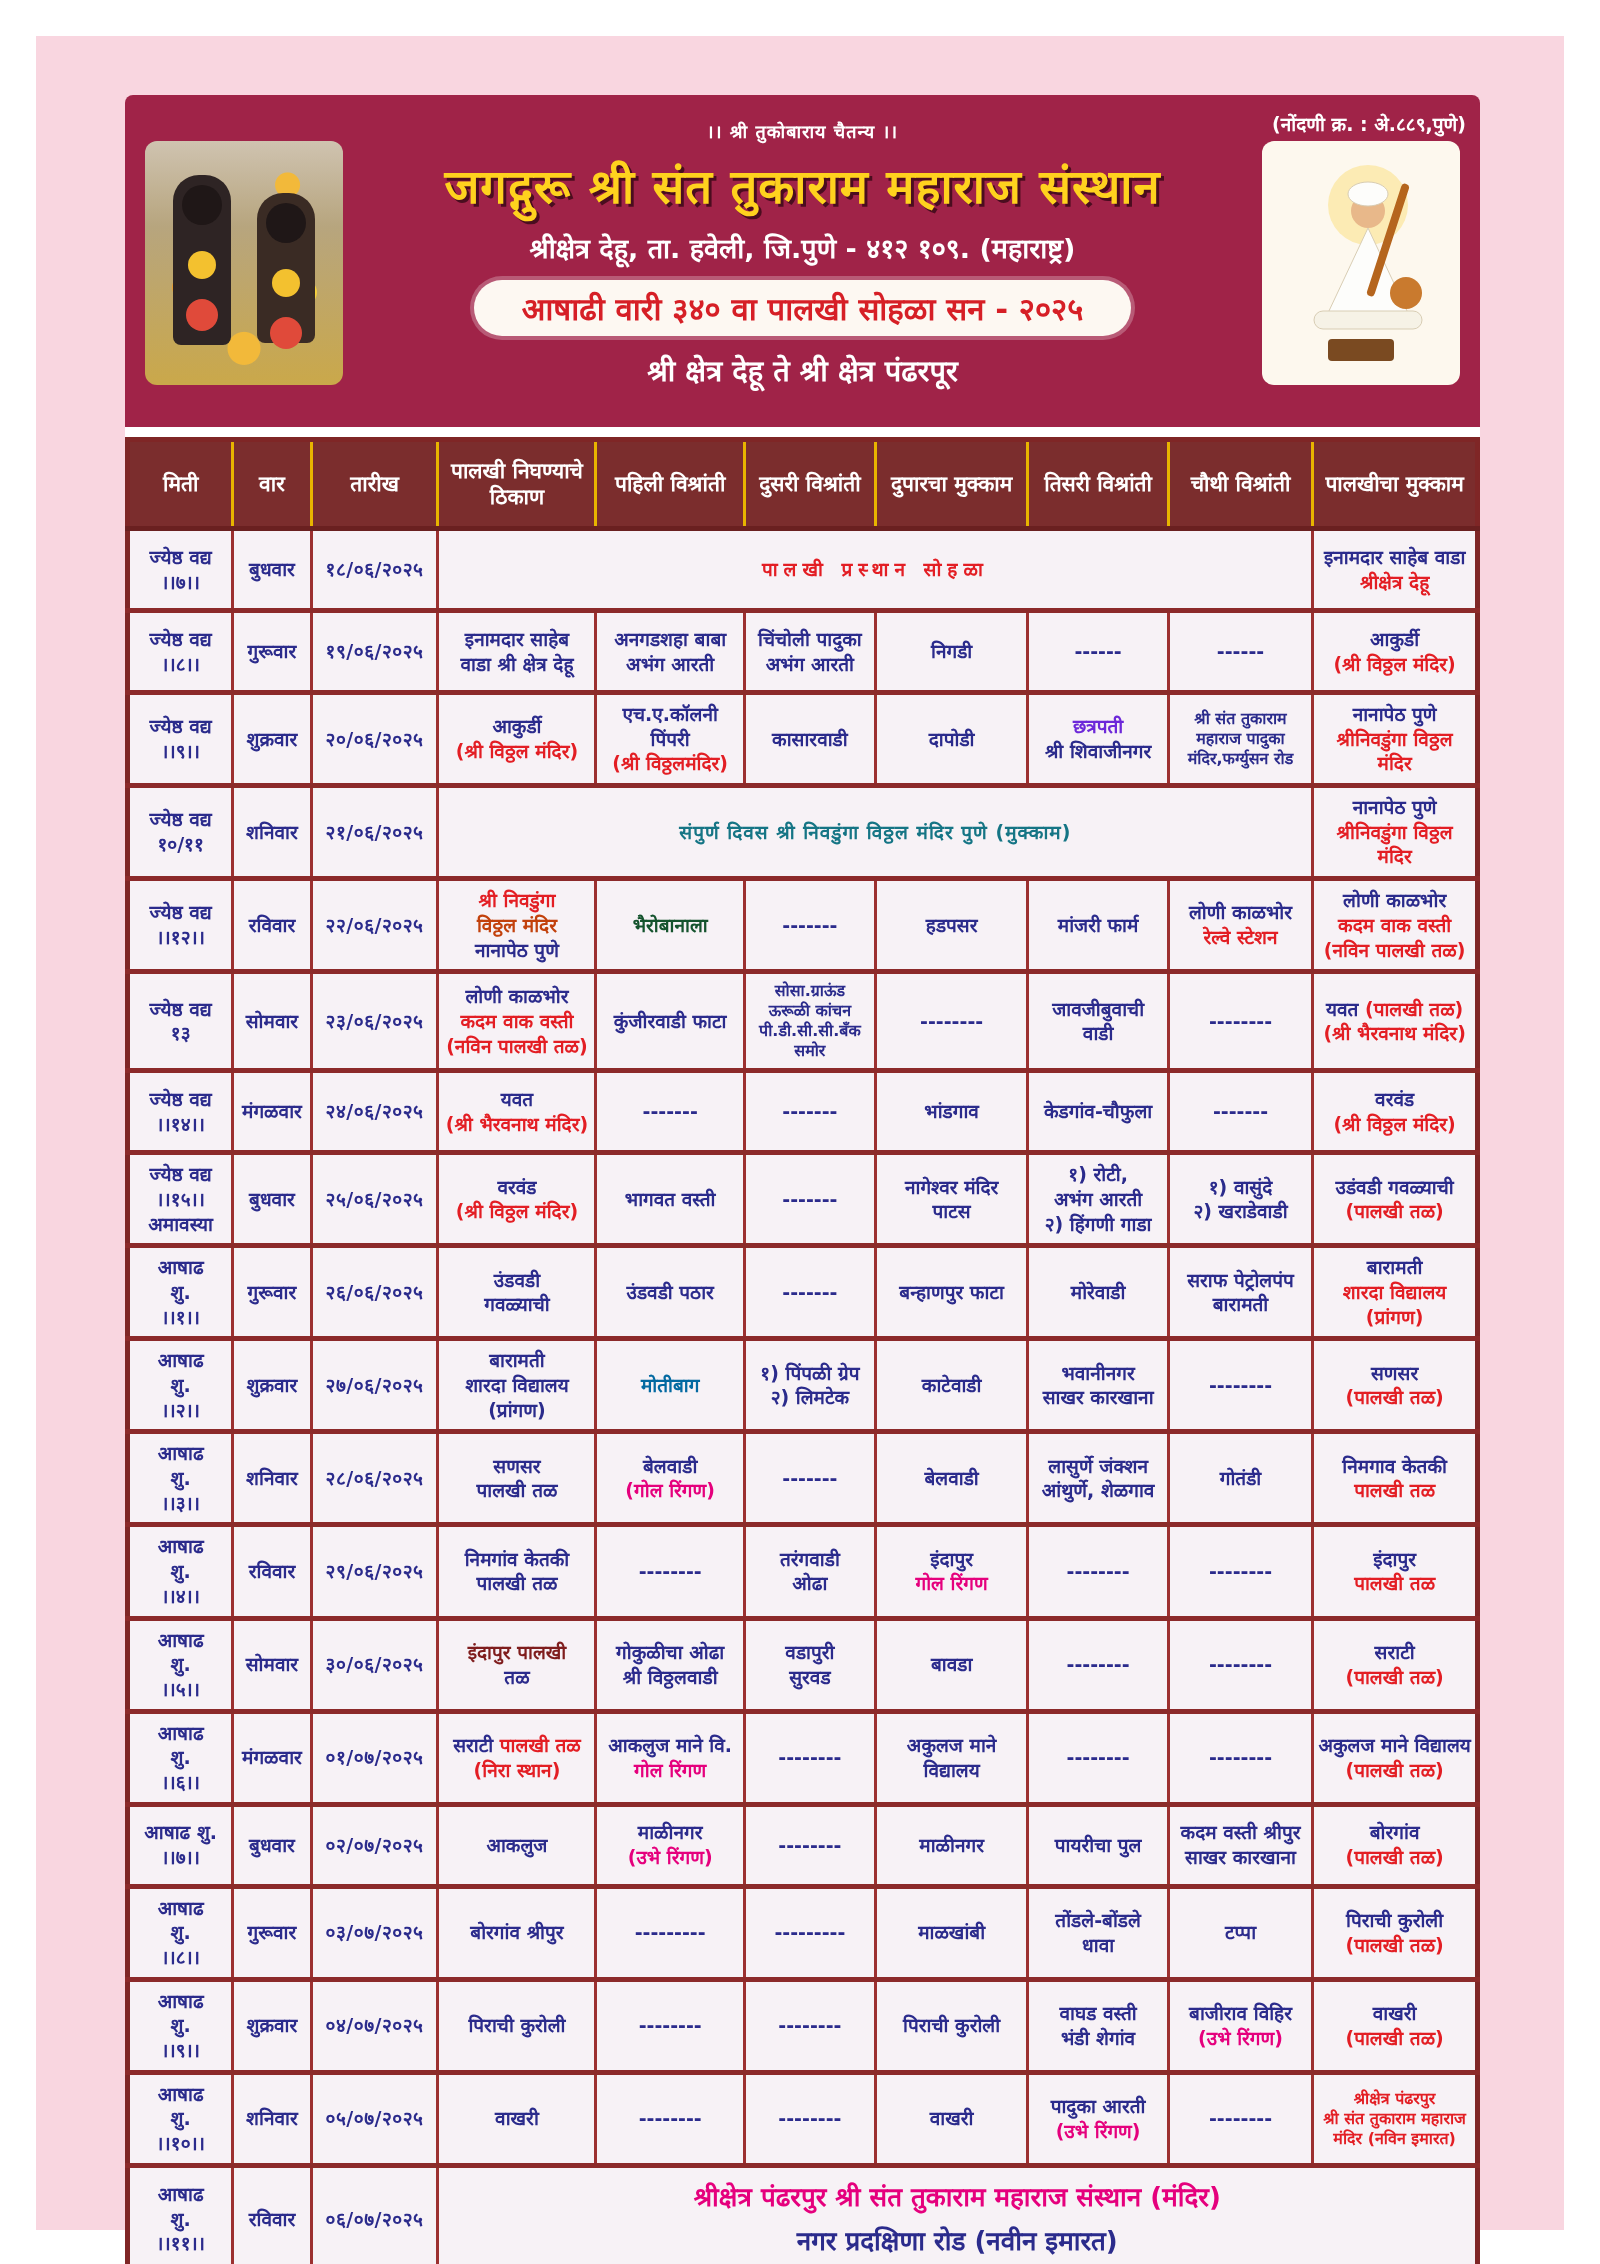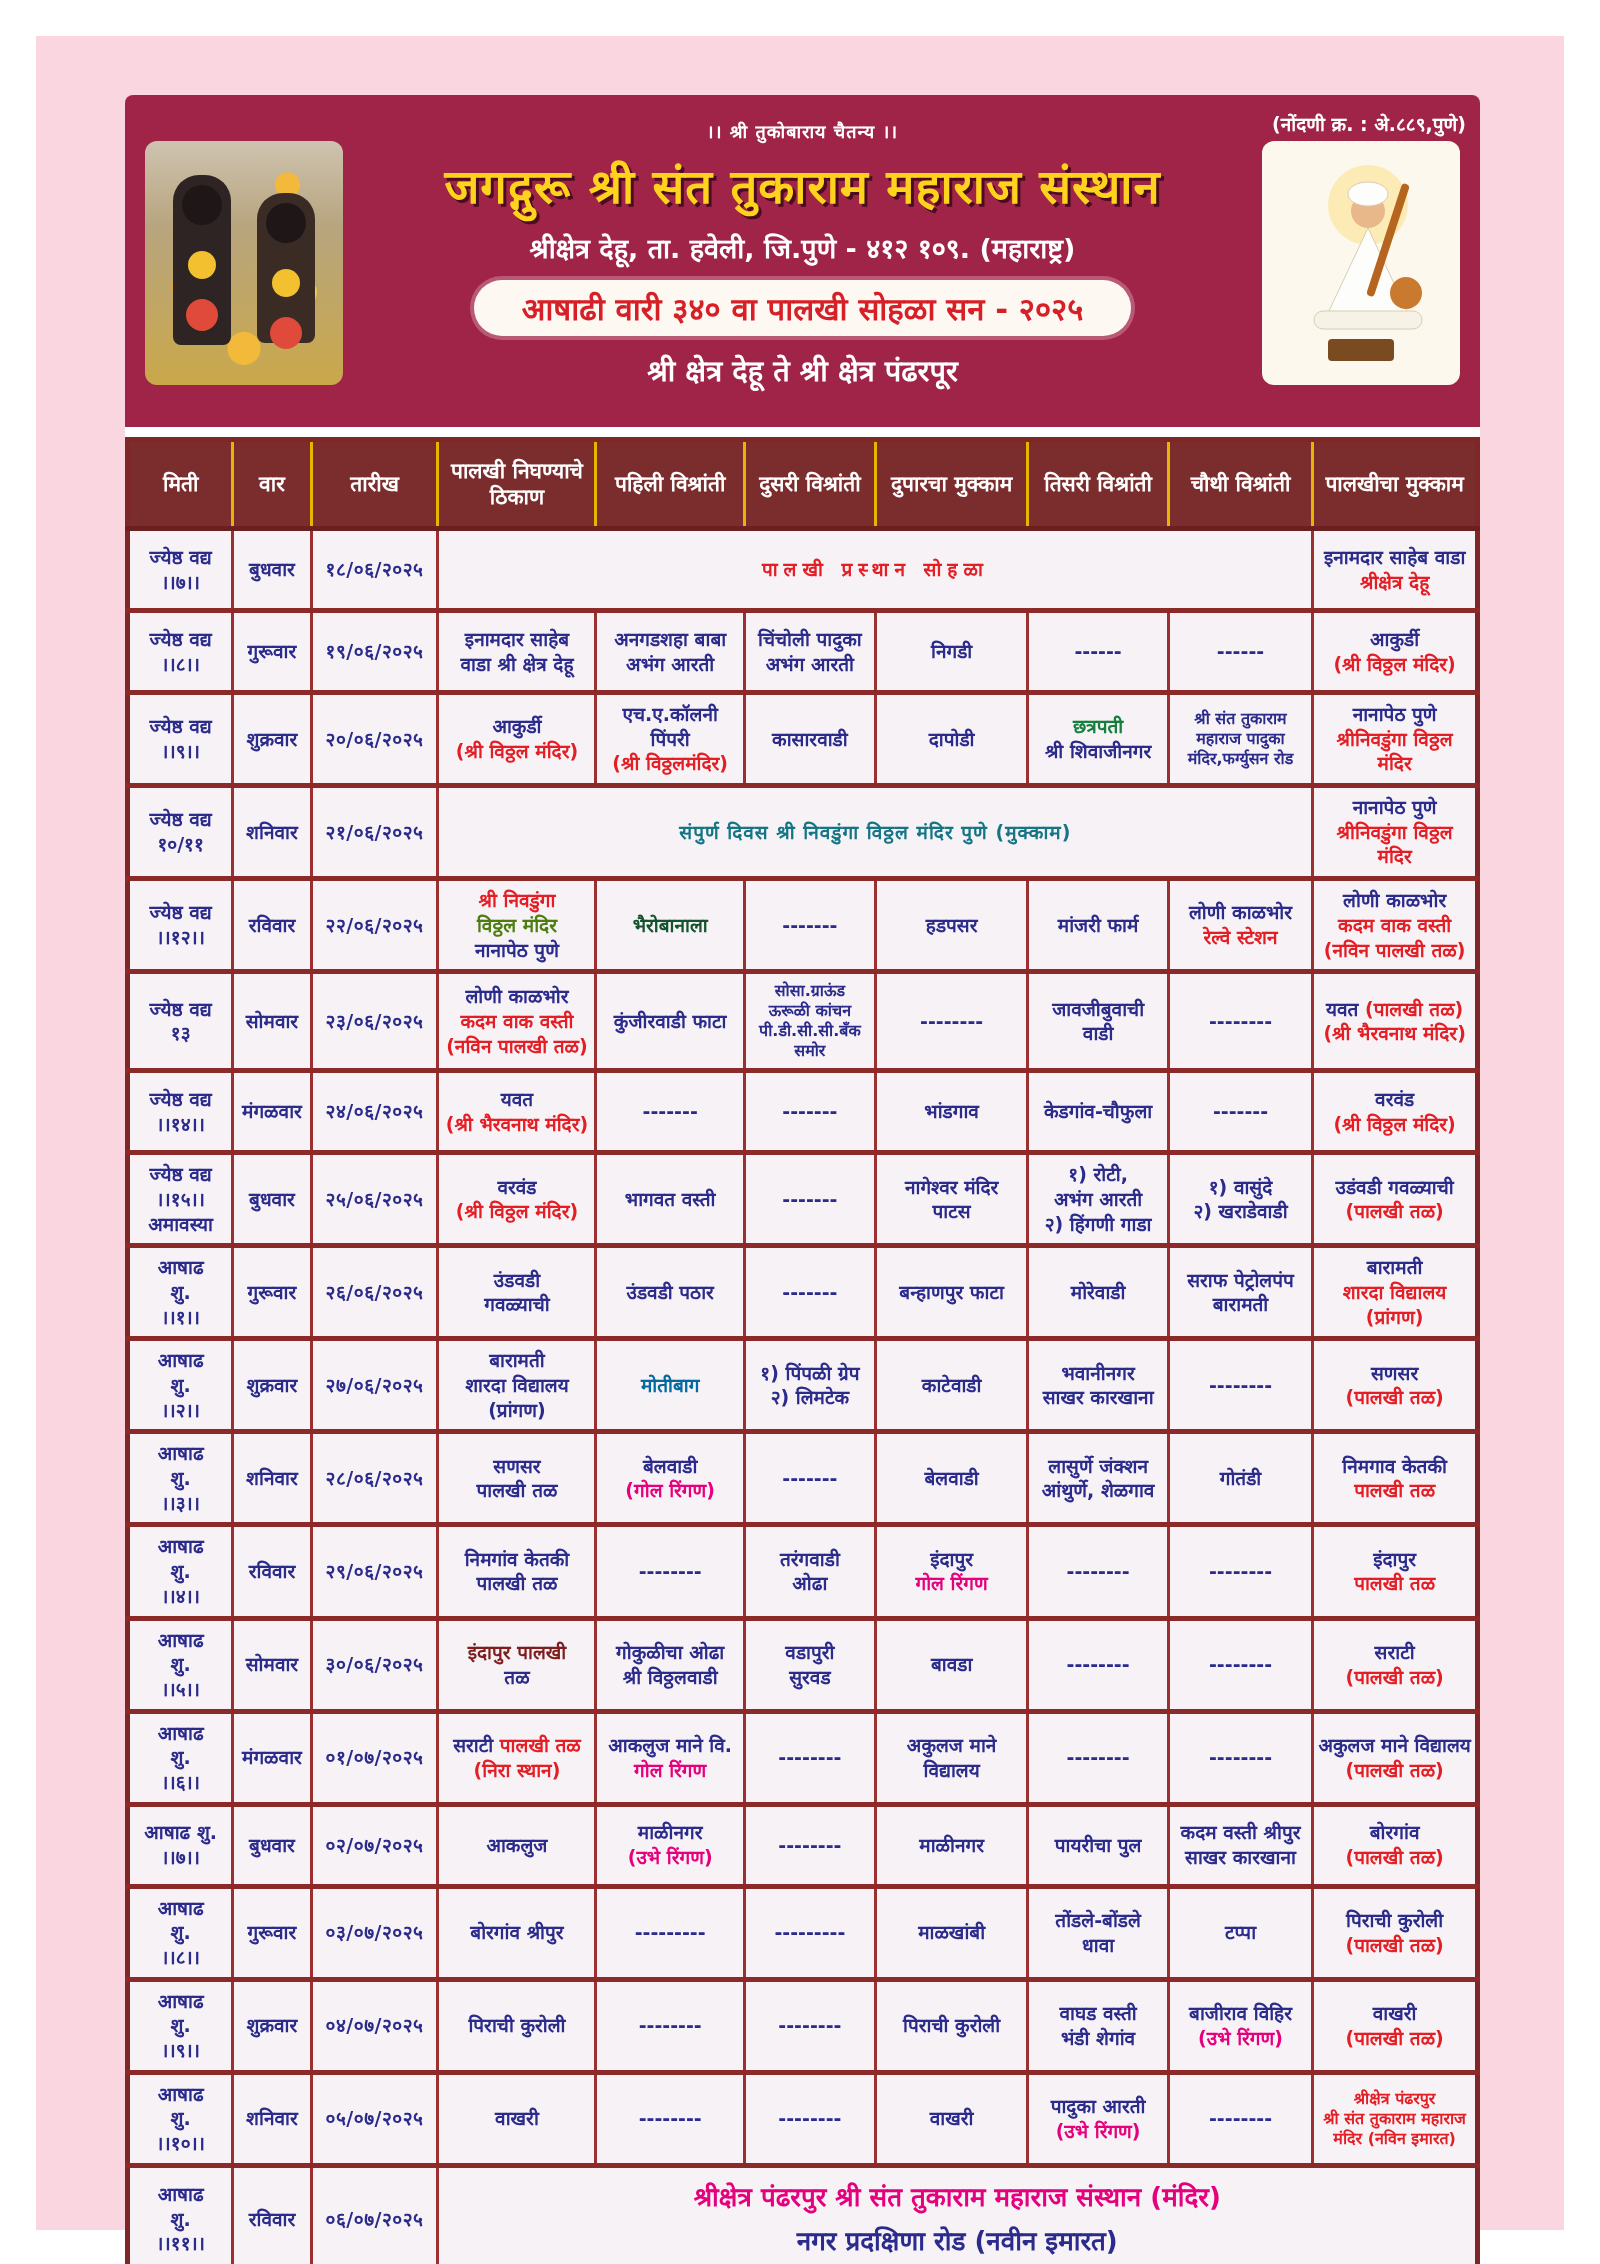--- a/index.html
+++ b/index.html
@@ -165,21 +165,21 @@
             <div class="ln"><span style="color:#2b2b8c">पिंपरी</span></div>
             <div class="ln"><span style="color:#e31e24">(श्री विठ्ठलमंदिर)</span></div>
           </td>
           <td class="">
             <div class="ln"><span style="color:#2b2b8c">कासारवाडी</span></div>
           </td>
           <td class="">
             <div class="ln"><span style="color:#2b2b8c">दापोडी</span></div>
           </td>
           <td class="">
-            <div class="ln"><span style="color:#15803d">छत्रपती</span></div>
+            <div class="ln"><span style="color:#6d28d9">छत्रपती</span></div>
             <div class="ln"><span style="color:#2b2b8c">श्री शिवाजीनगर</span></div>
           </td>
           <td class="sm">
             <div class="ln"><span style="color:#2b2b8c">श्री संत तुकाराम</span></div>
             <div class="ln"><span style="color:#2b2b8c">महाराज पादुका</span></div>
             <div class="ln"><span style="color:#2b2b8c">मंदिर,फर्ग्युसन रोड</span></div>
           </td>
           <td class="">
             <div class="ln"><span style="color:#2b2b8c">नानापेठ पुणे</span></div>
             <div class="ln"><span style="color:#e31e24">श्रीनिवडुंगा विठ्ठल मंदिर</span></div>
@@ -202,21 +202,21 @@
         </tr>
         <tr class="grp">
           <td class="miti">
             <div class="ln">ज्येष्ठ वद्य</div>
             <div class="ln">।।१२।।</div>
           </td>
           <td class="war">रविवार</td>
           <td class="date">२२/०६/२०२५</td>
           <td class="">
             <div class="ln"><span style="color:#e31e24">श्री निवडुंगा</span></div>
-            <div class="ln"><span style="color:#4d7c0f">विठ्ठल मंदिर</span></div>
+            <div class="ln"><span style="color:#c2410c">विठ्ठल मंदिर</span></div>
             <div class="ln"><span style="color:#2b2b8c">नानापेठ पुणे</span></div>
           </td>
           <td class="">
             <div class="ln"><span style="color:#14532d">भैरोबानाला</span></div>
           </td>
           <td class="">
             <div class="ln"><span style="color:#2b2b8c">-------</span></div>
           </td>
           <td class="">
             <div class="ln"><span style="color:#2b2b8c">हडपसर</span></div>

